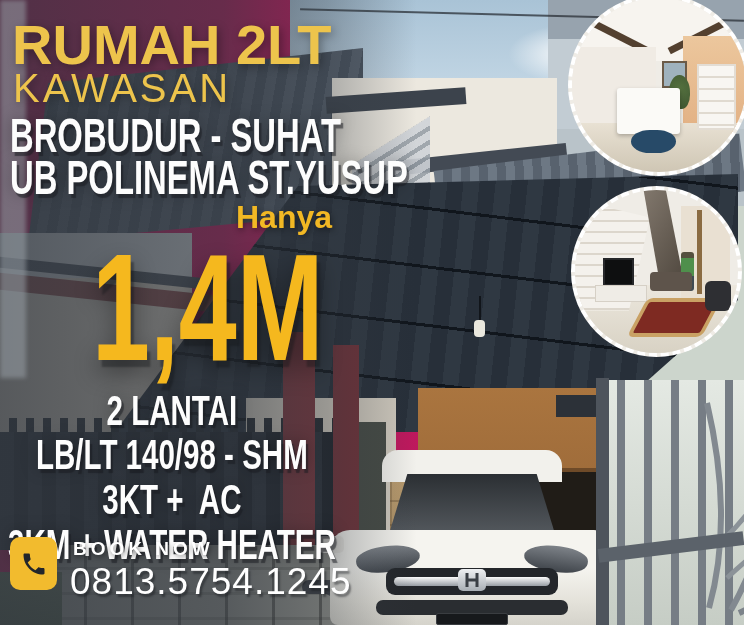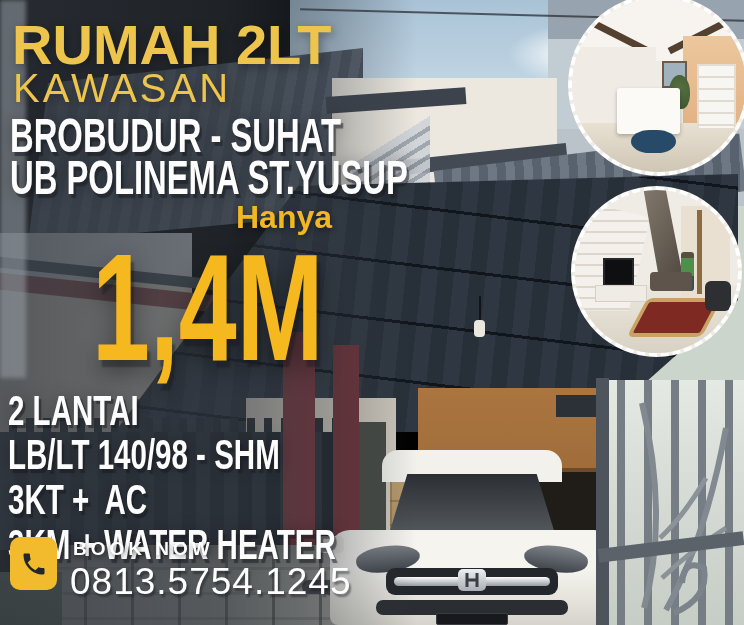--- a/index.html
+++ b/index.html
@@ -1,18 +1,18 @@
 <!DOCTYPE html>
 <html><head>
 <meta charset="utf-8">
 <style>
   html,body{margin:0;padding:0;background:#444;}
   .poster{
     position:relative;width:744px;height:625px;overflow:hidden;
-    font-family:"Liberation Sans",sans-serif;background:#000000;
+    font-family:"Liberation Sans",sans-serif;background:#be185d;text-align:center;
   }
   .poster *{position:absolute;box-sizing:border-box;}
 
   
   .sky{left:290px;top:0;width:454px;height:245px;
     background:
       radial-gradient(90px 42px at 62% 22%, rgba(255,255,255,.95), rgba(255,255,255,0) 70%),
       radial-gradient(130px 55px at 40% 55%, rgba(255,255,255,.85), rgba(255,255,255,0) 72%),
       radial-gradient(160px 70px at 80% 75%, rgba(255,255,255,.8), rgba(255,255,255,0) 75%),
       linear-gradient(180deg,#a9c3d6 0%,#cfe0ec 55%,#e7eff5 100%);}

